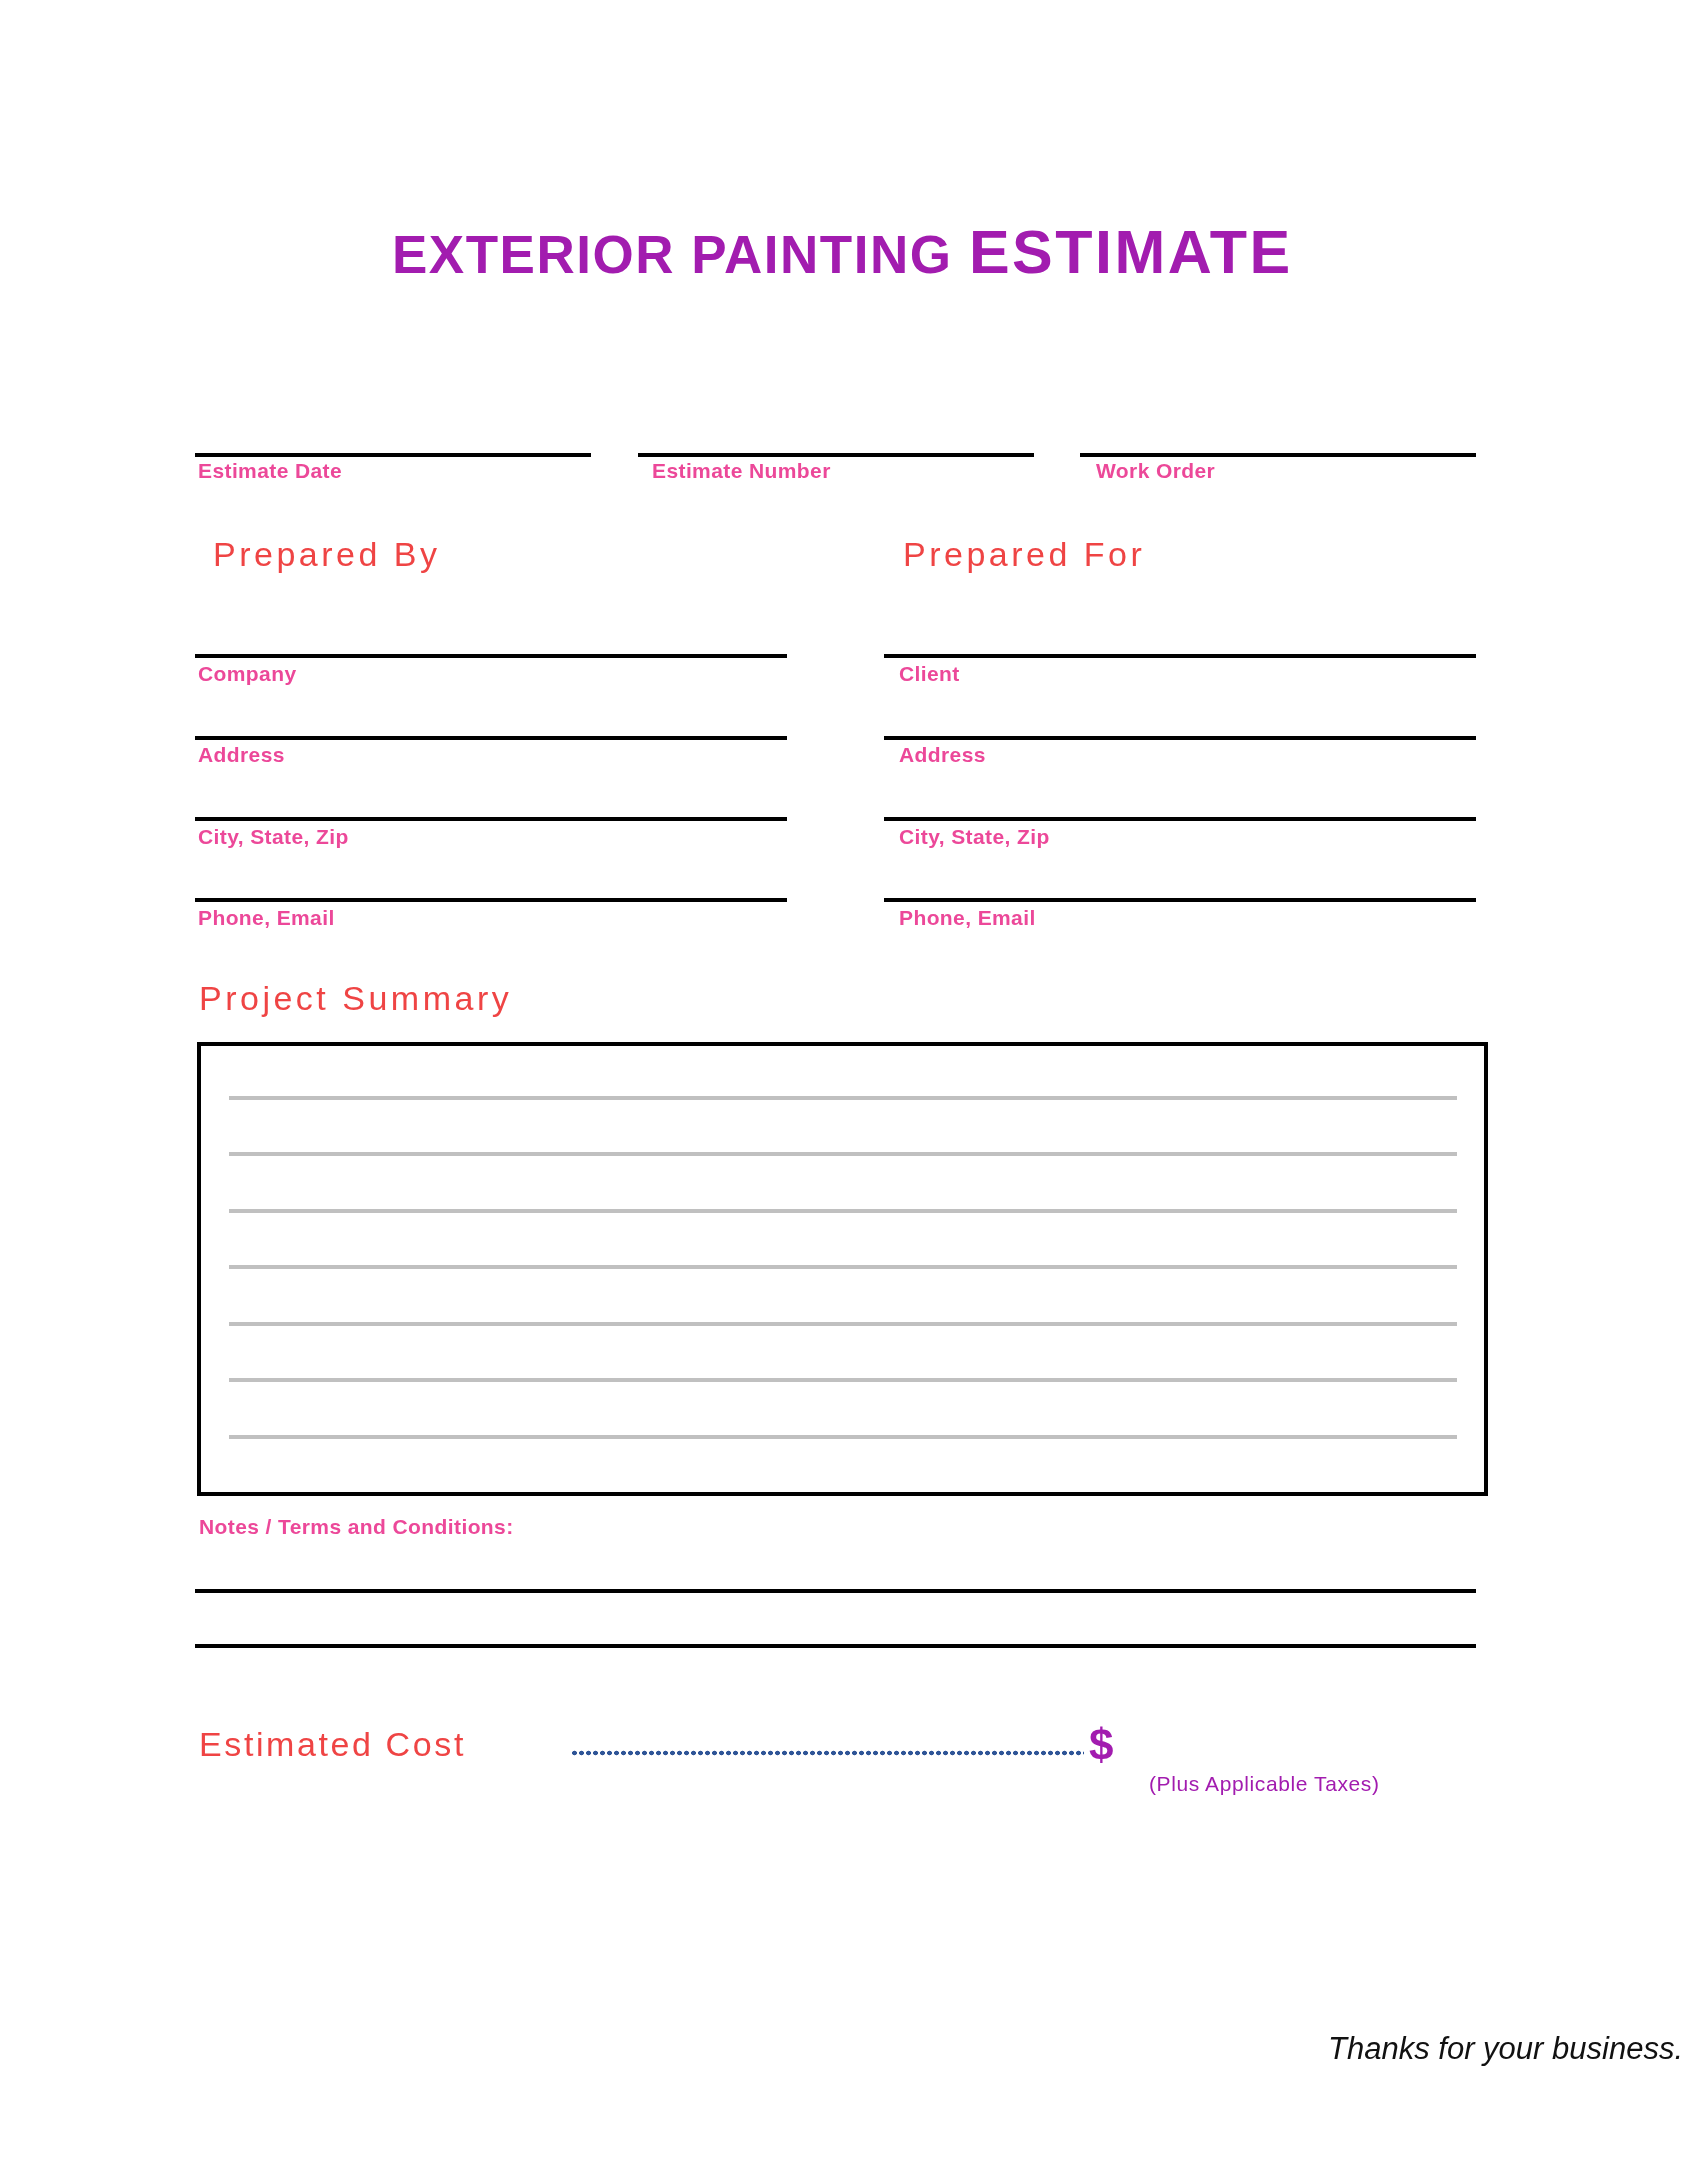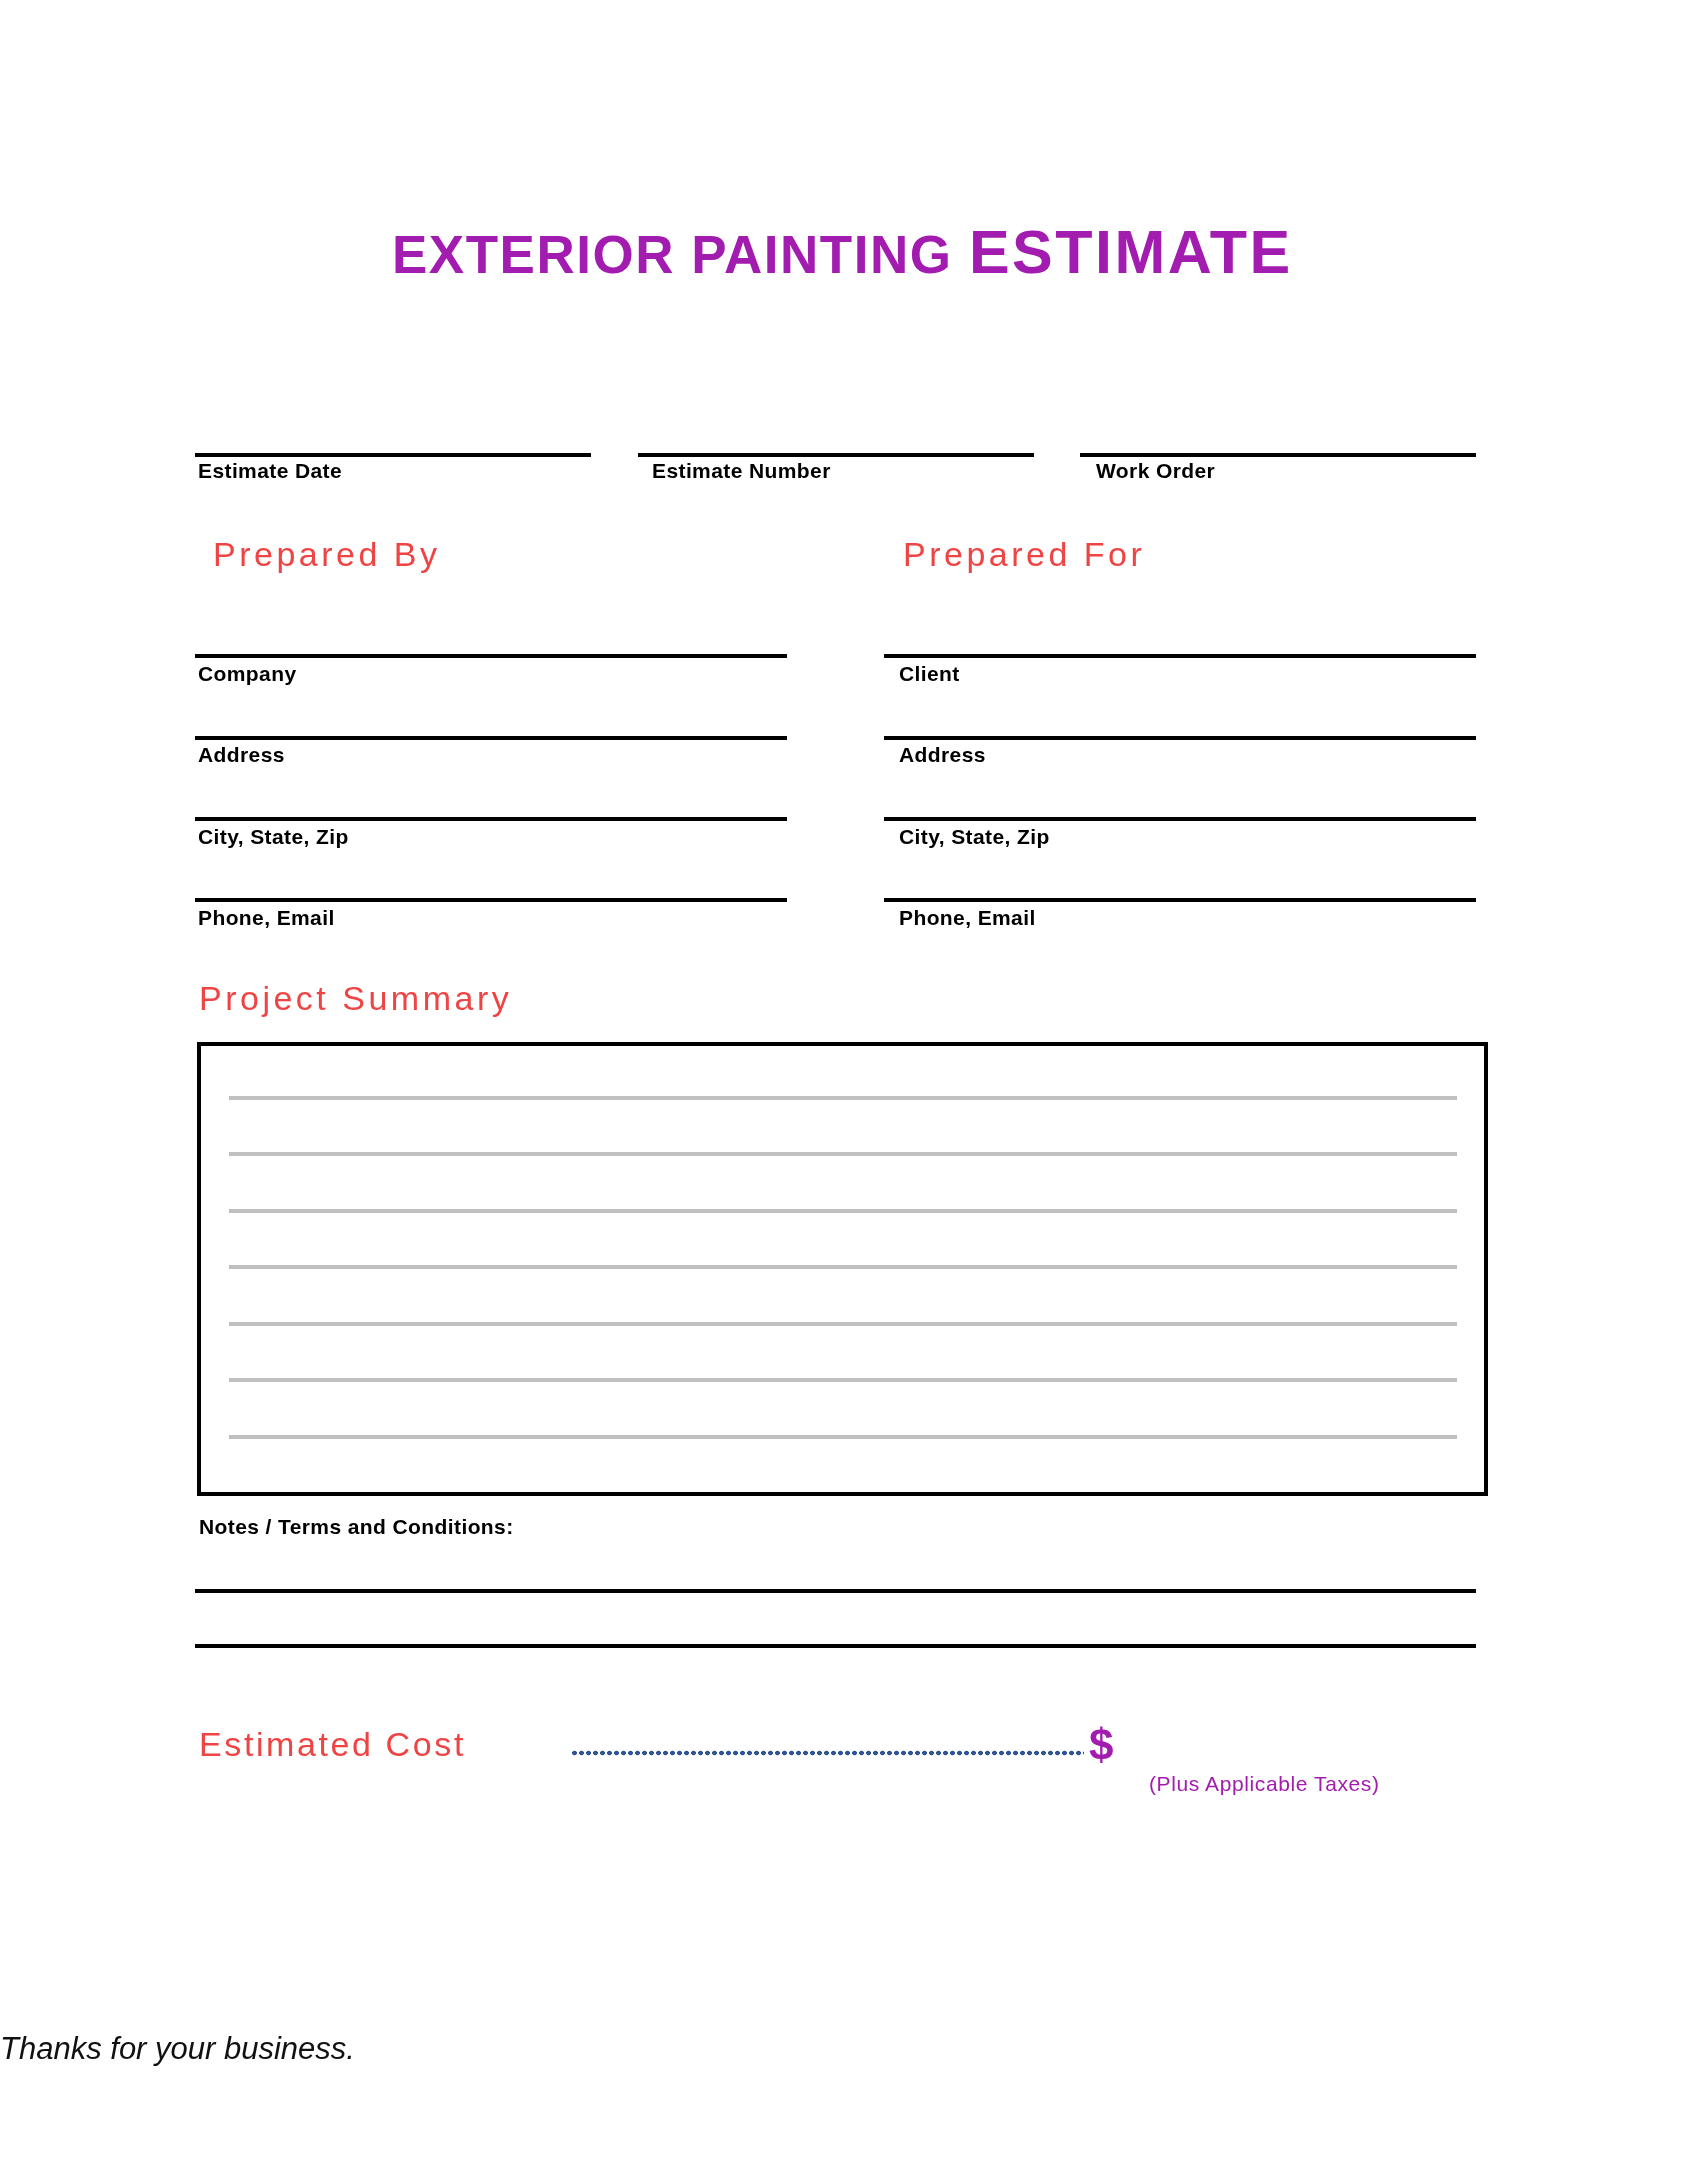--- a/index.html
+++ b/index.html
@@ -3,28 +3,28 @@
 <meta charset="utf-8">
 <style>
   html, body { margin: 0; padding: 0; background: #ffffff; }
   body { width: 1683px; height: 2178px; position: relative; overflow: hidden;
          font-family: "Liberation Sans", sans-serif; }
   .abs { position: absolute; }
   .blue { color: #a21caf; }
   .title-small { font-weight: bold; font-size: 53px; letter-spacing: 1.5px; line-height: 1; }
   .title-big { font-weight: bold; font-size: 61px; letter-spacing: 2.5px; line-height: 1; }
   .rule { position: absolute; height: 4px; background: #000; }
-  .label { position: absolute; font-size: 21px; font-weight: bold; color: #000000; line-height: 1; letter-spacing: 0.4px; }
+  .label { position: absolute; font-size: 21px; font-weight: bold; color: #ec4899; line-height: 1; letter-spacing: 0.4px; }
   .heading { position: absolute; font-weight: normal; font-size: 34px; letter-spacing: 3.5px; line-height: 1; color: #ef4444; }
   .summary-box { position: absolute; left: 197px; top: 1042px; width: 1283px; height: 446px; border: 4px solid #000; }
   .gray-line { position: absolute; left: 229px; width: 1228px; height: 4px; background: #c0c0c0; }
   .cost-dots { position: absolute; left: 571px; top: 1750px; width: 513px; height: 6px;
                background-image: radial-gradient(circle, #2F5597 2.2px, transparent 2.6px);
                background-size: 7px 6px; background-repeat: repeat-x; }
-  .thanks { position: absolute; left: 0; width: 1683px; top: 2033px; text-align: left;
+  .thanks { position: absolute; left: 0; width: 1683px; top: 2033px; text-align: right;
             font-style: italic; font-size: 31px; color: #111; line-height: 1; }
 </style>
 </head>
 <body>
 
 <div class="abs" style="left:392px; top:222px; white-space:nowrap;">
   <span class="title-small blue">EXTERIOR PAINTING</span>
   <span class="title-big blue" style="margin-left:12px;">ESTIMATE</span>
 </div>
 

